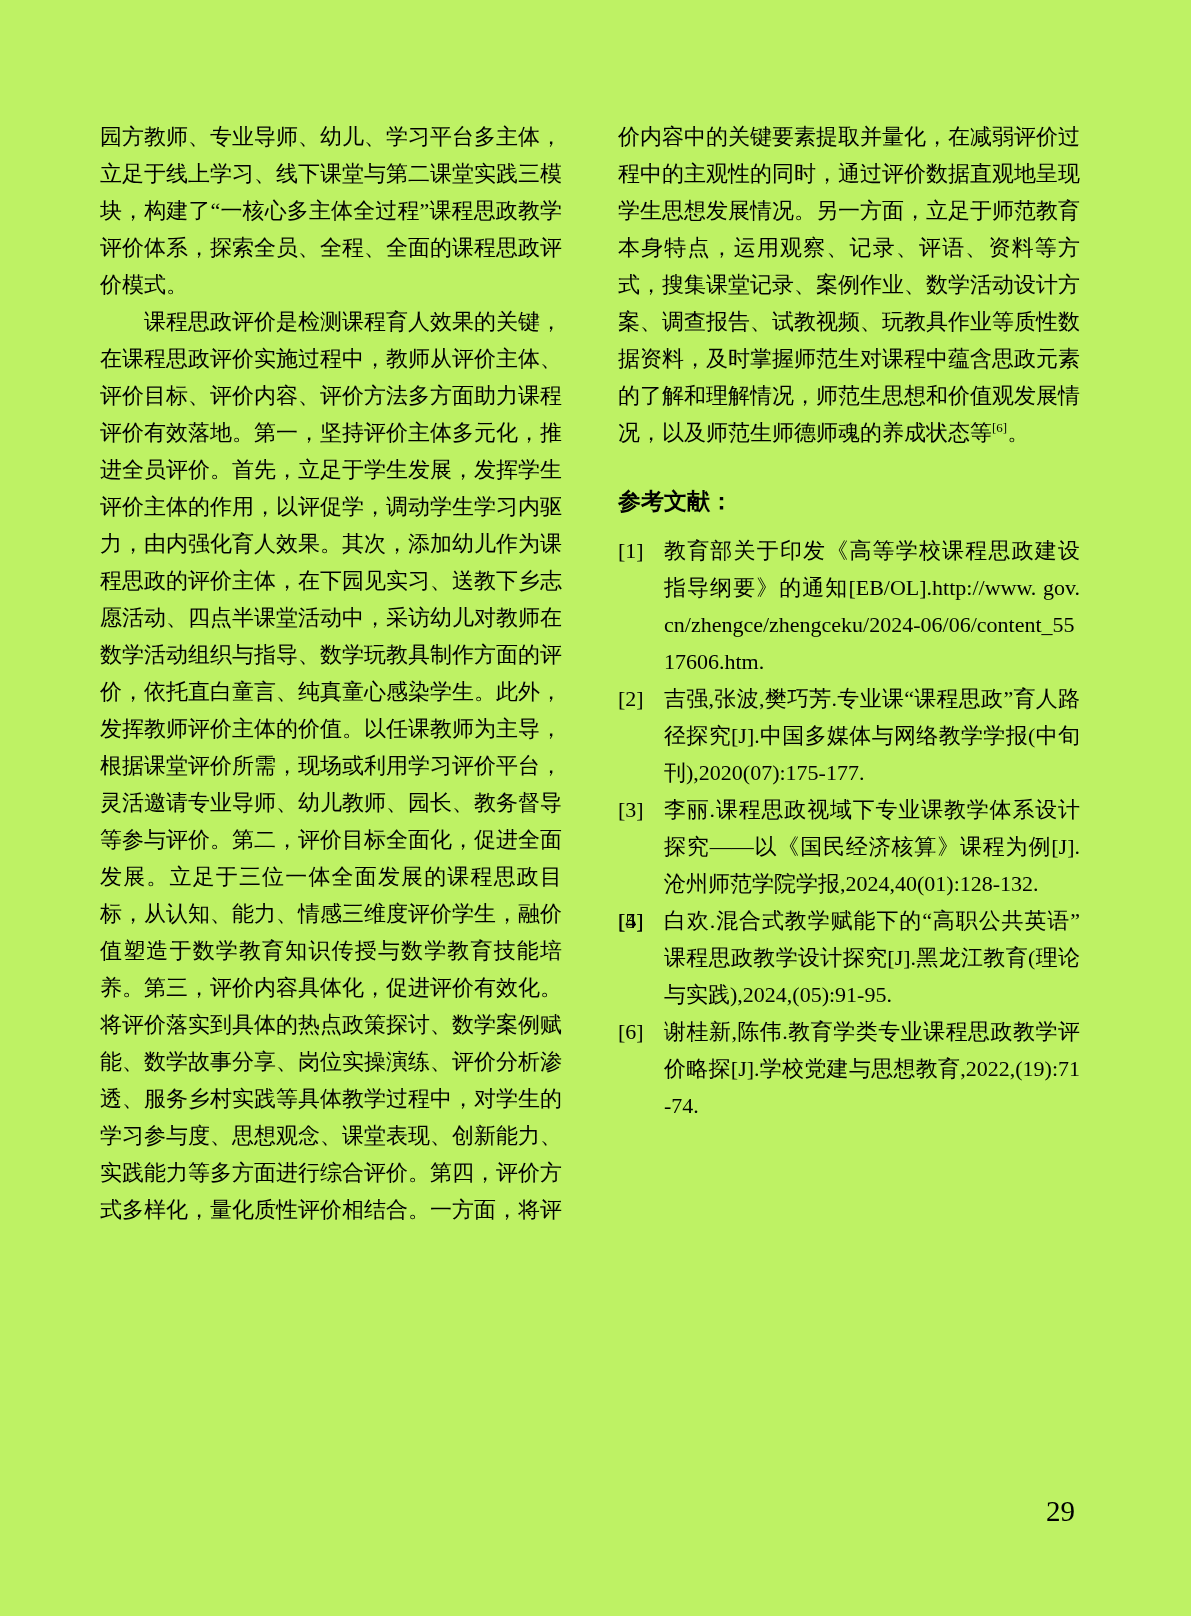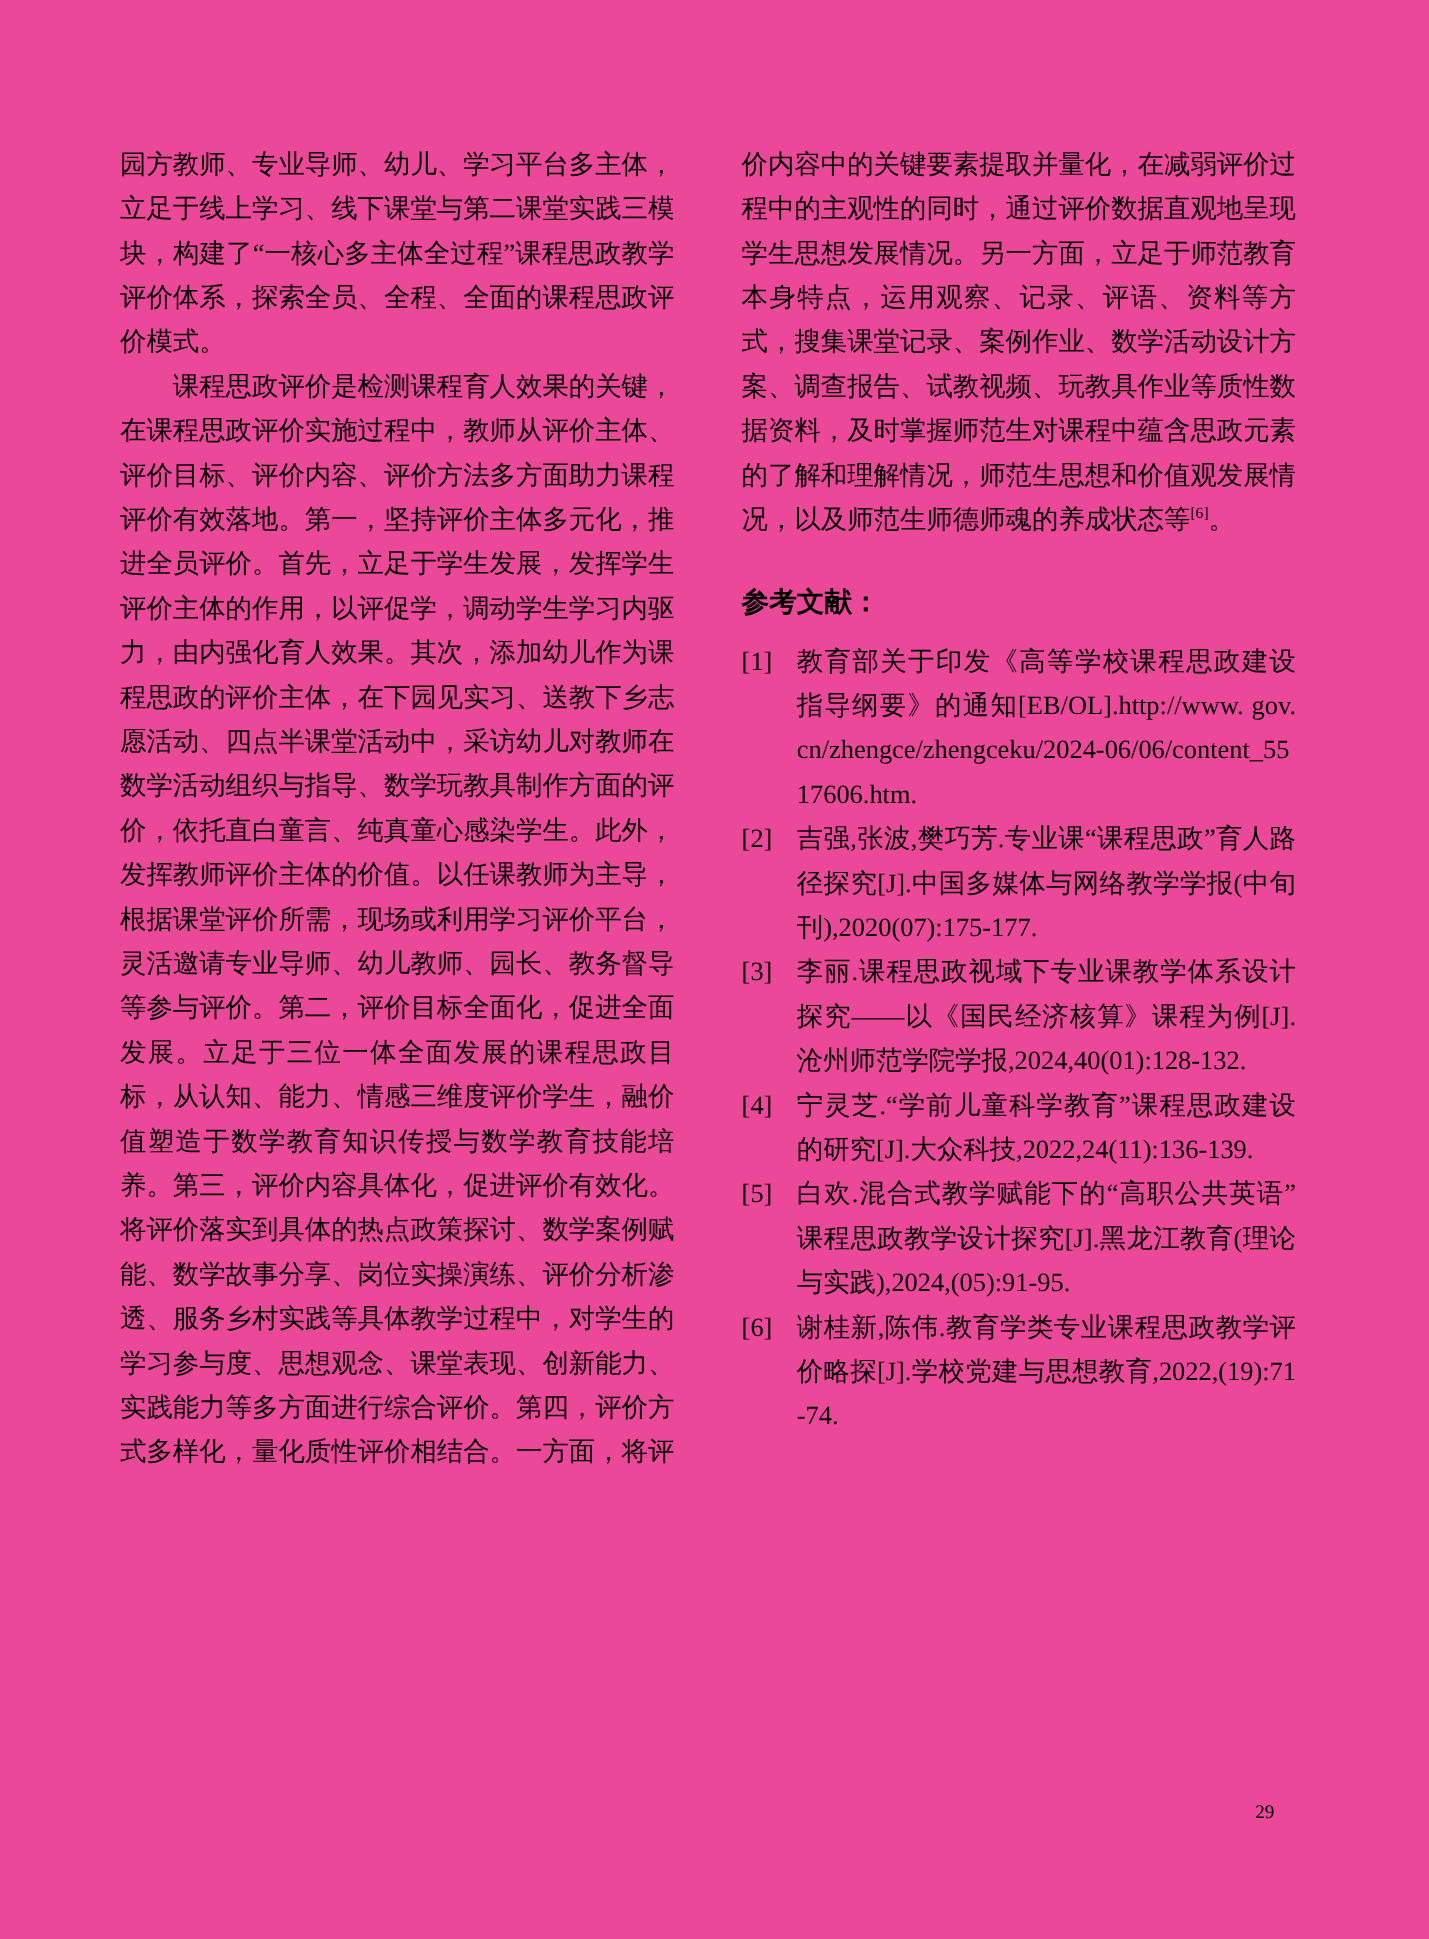--- a/index.html
+++ b/index.html
@@ -6,21 +6,21 @@
     margin: 0;
     padding: 0;
     background: #ffffff;
     color: #000000;
     font-family: "Liberation Serif", serif;
   }
   .page {
     position: relative;
     width: 1191px;
     height: 1616px;
-    background: #ec4899;
+    background: #bef264;
     overflow: hidden;
   }
   .column {
     position: absolute;
     top: 118px;
     width: 462px;
   }
   .column.left  { left: 100px; }
   .column.right { left: 618px; }
   p.para {
@@ -56,21 +56,21 @@
   }
   .ref-num {
     position: absolute;
     left: 0;
     top: 0;
   }
   .page-number {
     position: absolute;
     left: 1046px;
     top: 1496px;
-    font-size: 16px;
+    font-size: 29px;
     line-height: 30px;
   }
 </style>
 </head>
 <body>
 
 <div class="page">
 
   <div class="column left">
     <p class="para">园方教师、专业导师、幼儿、学习平台多主体，立足于线上学习、线下课堂与第二课堂实践三模块，构建了“一核心多主体全过程”课程思政教学评价体系，探索全员、全程、全面的课程思政评价模式。</p>
@@ -90,21 +90,20 @@
       <li class="ref-item">
         <span class="ref-num">[2]</span>
         <span>吉强,张波,樊巧芳.专业课“课程思政”育人路径探究[J].中国多媒体与网络教学学报(中旬刊),2020(07):175-177.</span>
       </li>
       <li class="ref-item">
         <span class="ref-num">[3]</span>
         <span>李丽.课程思政视域下专业课教学体系设计探究——以《国民经济核算》课程为例[J].沧州师范学院学报,2024,40(01):128-132.</span>
       </li>
       <li class="ref-item">
         <span class="ref-num">[4]</span>
-        <span>宁灵芝.“学前儿童科学教育”课程思政建设的研究[J].大众科技,2022,24(11):136-139.</span>
       </li>
       <li class="ref-item">
         <span class="ref-num">[5]</span>
         <span>白欢.混合式教学赋能下的“高职公共英语”课程思政教学设计探究[J].黑龙江教育(理论与实践),2024,(05):91-95.</span>
       </li>
       <li class="ref-item">
         <span class="ref-num">[6]</span>
         <span>谢桂新,陈伟.教育学类专业课程思政教学评价略探[J].学校党建与思想教育,2022,(19):71-74.</span>
       </li>
     </ul>

